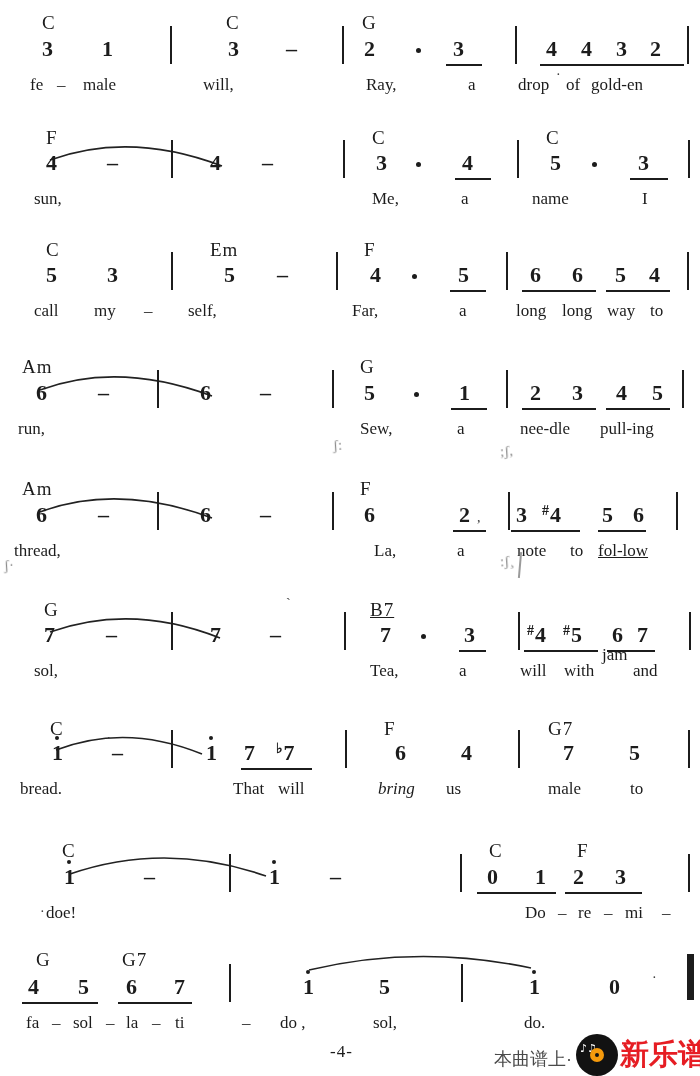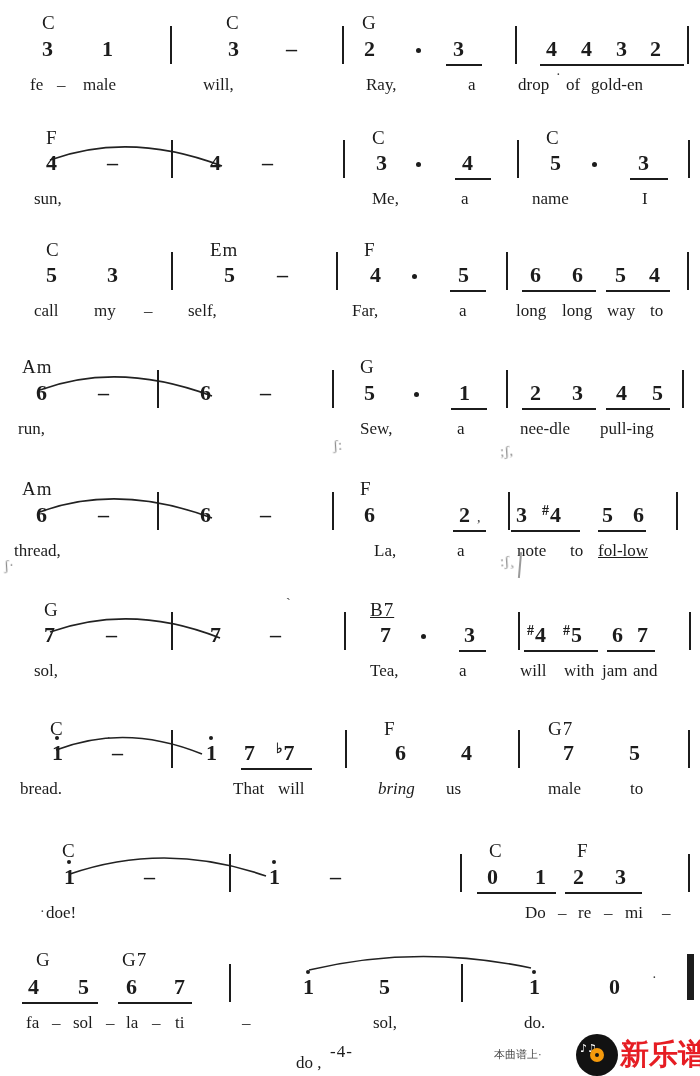--- a/index.html
+++ b/index.html
@@ -13,21 +13,21 @@
   .bar{position:absolute;width:2px;background:#1c1c1c;}
   .bar.thick{width:7px;}
   .beam{position:absolute;height:2px;background:#1c1c1c;}
   .lyr{position:absolute;font-size:17px;line-height:1.1;white-space:nowrap;}
   .art{position:absolute;font-size:14px;color:#3a3a3a;line-height:1;}
   .art.smudge{color:#8c8c8c;filter:blur(.4px);font-size:15px;transform:rotate(-4deg);}
   .artline{position:absolute;width:1.5px;background:#9a9a9a;transform:rotate(5deg);filter:blur(.3px);}
   #slurs{position:absolute;left:0;top:0;}
   #slurs path{stroke:#222;stroke-width:1.6;fill:none;}
   .pagenum{position:absolute;left:330px;top:1042px;font-size:17px;letter-spacing:1px;}
-  .credit-prefix{position:absolute;left:494px;top:1047px;font-size:11px;color:#4a4a4a;
+  .credit-prefix{position:absolute;left:494px;top:1047px;font-size:18px;color:#4a4a4a;
                  font-family:"Liberation Sans",sans-serif;white-space:nowrap;}
   .record{position:absolute;left:576px;top:1034px;width:42px;height:42px;border-radius:50%;background:#121212;}
   .record-notes{position:absolute;left:4px;top:9px;color:#ffffff;font-size:11px;line-height:1;
                 font-family:"DejaVu Sans",sans-serif;}
   .record-center{position:absolute;left:14px;top:14px;width:14px;height:14px;border-radius:50%;background:#f59a0c;}
   .record-center::after{content:"";position:absolute;left:5px;top:5px;width:4px;height:4px;
                         background:#121212;border-radius:50%;}
   .brand{position:absolute;left:620px;top:1037px;font-size:29px;font-weight:bold;color:#e61d23;
          font-family:"Liberation Sans",sans-serif;white-space:nowrap;line-height:1.2;}
 </style>
@@ -198,21 +198,21 @@
       <div class="bar" style="left: 518px; top: 612px; height: 38px;"></div>
       <div class="bar" style="left: 689px; top: 612px; height: 38px;"></div>
       <div class="beam" style="left: 459px; top: 650px; width: 27px;"></div>
       <div class="beam" style="left: 524px; top: 650px; width: 74px;"></div>
       <div class="beam" style="left: 607px; top: 650px; width: 48px;"></div>
       <div class="lyr" style="left: 34px; top: 662px;">sol,</div>
       <div class="lyr" style="left: 370px; top: 662px;">Tea,</div>
       <div class="lyr" style="left: 459px; top: 662px;">a</div>
       <div class="lyr" style="left: 520px; top: 662px;">will</div>
       <div class="lyr" style="left: 564px; top: 662px;">with</div>
-      <div class="lyr" style="left: 602px; top: 662px;">jam</div>
+      <div class="lyr" style="left: 602px; top: 646px;">jam</div>
       <div class="lyr" style="left: 633px; top: 662px;">and</div>
       <div class="chord" style="left: 50px; top: 719px;">C</div>
       <div class="chord" style="left: 384px; top: 719px;">F</div>
       <div class="chord" style="left: 548px; top: 719px;">G7</div>
       <div class="note" style="left: 52px; top: 742px;">1<i class="hidot"></i></div>
       <div class="note" style="left: 112px; top: 742px;">–</div>
       <div class="note" style="left: 206px; top: 742px;">1<i class="hidot"></i></div>
       <div class="note" style="left: 244px; top: 742px;">7</div>
       <div class="note" style="left: 276px; top: 742px;"><span class="acc">♭</span>7</div>
       <div class="note" style="left: 395px; top: 742px;">6</div>
@@ -270,21 +270,21 @@
       <div class="beam" style="left: 22px; top: 1002px; width: 76px;"></div>
       <div class="beam" style="left: 118px; top: 1002px; width: 74px;"></div>
       <div class="lyr" style="left: 26px; top: 1014px;">fa</div>
       <div class="lyr" style="left: 52px; top: 1014px;">–</div>
       <div class="lyr" style="left: 73px; top: 1014px;">sol</div>
       <div class="lyr" style="left: 106px; top: 1014px;">–</div>
       <div class="lyr" style="left: 126px; top: 1014px;">la</div>
       <div class="lyr" style="left: 152px; top: 1014px;">–</div>
       <div class="lyr" style="left: 175px; top: 1014px;">ti</div>
       <div class="lyr" style="left: 242px; top: 1014px;">–</div>
-      <div class="lyr" style="left: 296px; top: 1014px; margin-top: 40px;">do ,</div>
+      <div class="lyr" style="left: 280px; top: 1014px;">do ,</div>
       <div class="lyr" style="left: 373px; top: 1014px;">sol,</div>
       <div class="lyr" style="left: 524px; top: 1014px;">do.</div>
       <div class="art" style="left: 556px; top: 68px;">·</div>
       <div class="art" style="left: 477px; top: 511px;">,</div>
       <div class="art" style="left: 286px; top: 597px;">ˋ</div>
       <div class="art" style="left: 106px; top: 736px;">ˊ</div>
       <div class="art" style="left: 40px; top: 905px;">·</div>
       <div class="art" style="left: 652px; top: 971px;">·</div>
       <div class="art smudge" style="left: 333px; top: 438px;">ʃ:</div>
       <div class="art smudge" style="left: 500px; top: 444px;">;ʃ,</div>

